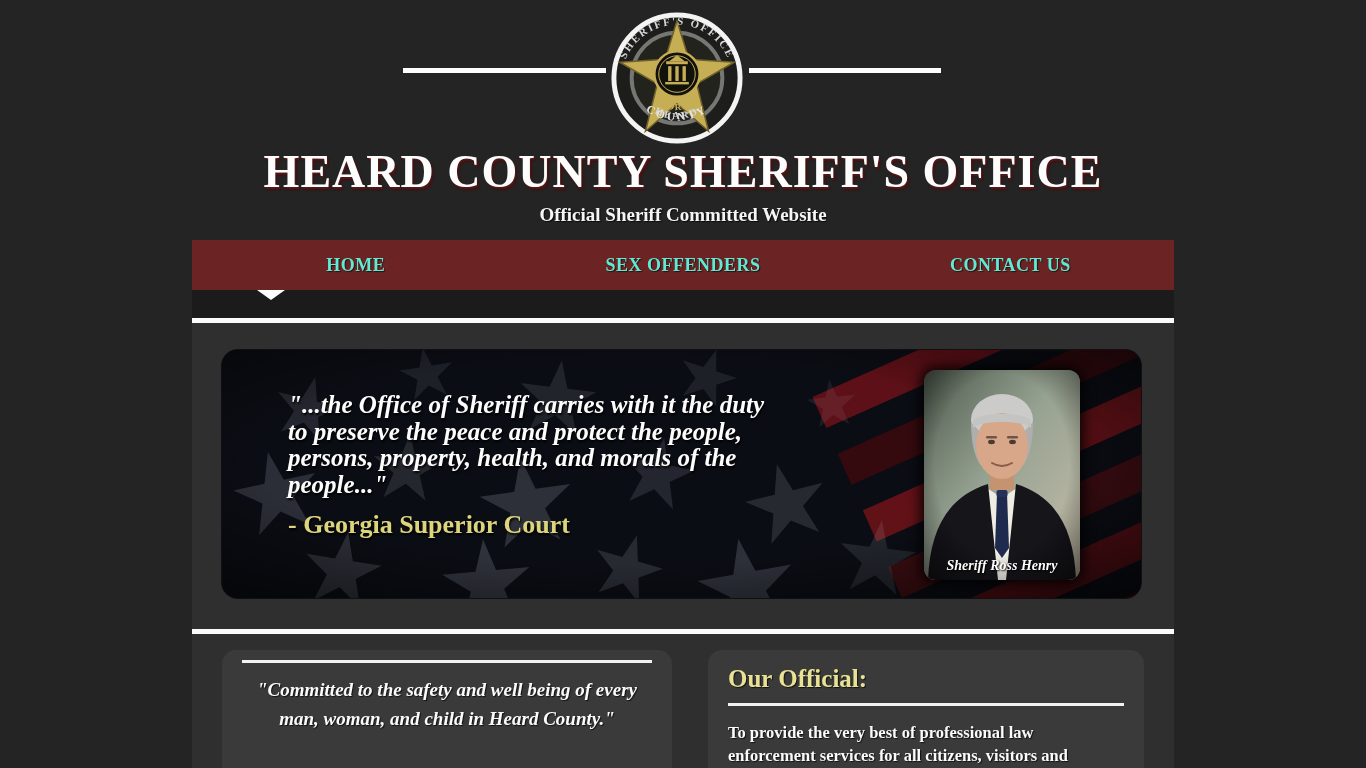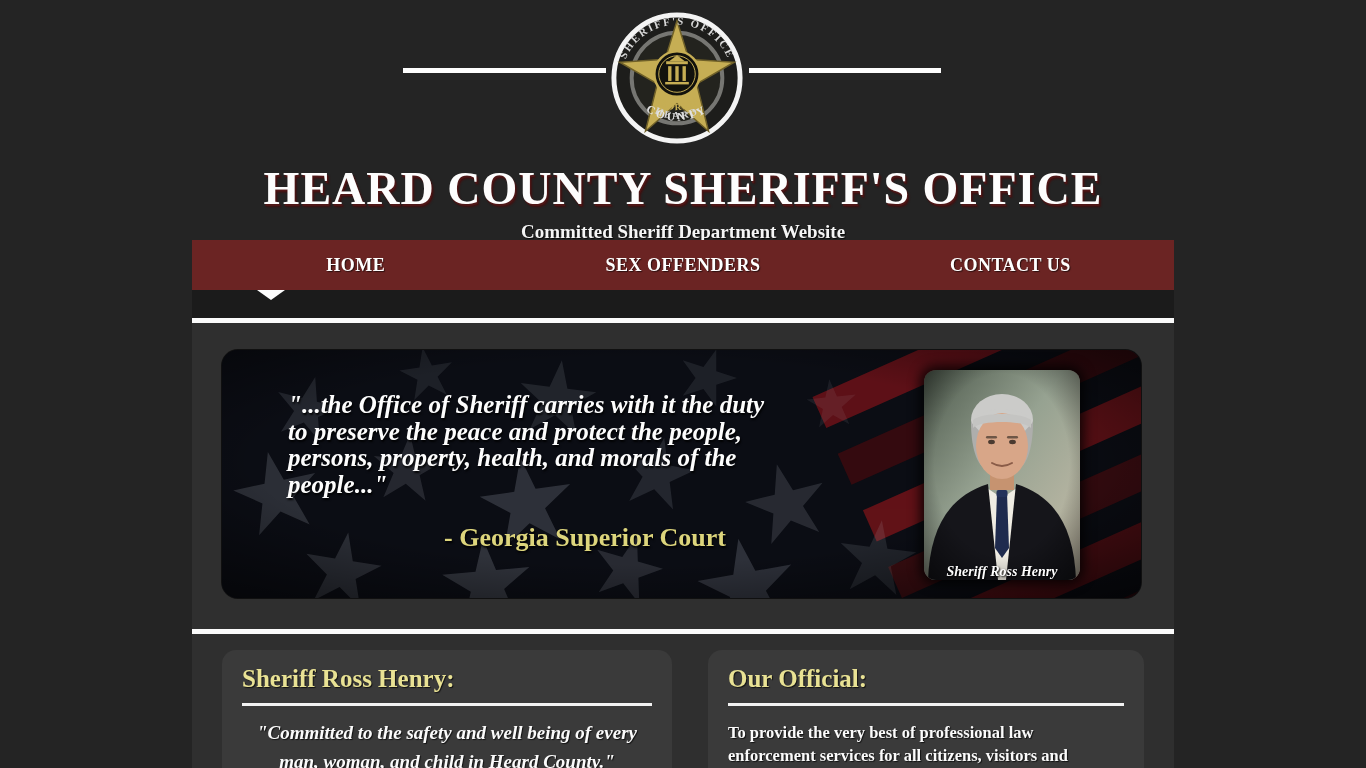--- a/index.html
+++ b/index.html
@@ -13,34 +13,34 @@
 
   
   .header { height:240px; position:relative; }
   .badge-row { position:relative; height:148px; }
   .badge-line { position:absolute; top:68px; height:5px; background:#fdfdfd; }
   .badge-line.left  { left:211px;  width:203px; }
   .badge-line.right { left:557px;  width:192px; }
   .badge { position:absolute; left:416px; top:9px; width:138px; height:138px; }
   .site-title {
     text-align:center; font-size:46px; letter-spacing:1px; line-height:1;
-    color:#fdfdfd; margin-top:18px;
+    color:#fdfdfd; margin-top:1px;
     text-shadow:1px 2px 0 #4f1717, 2px 3px 2px rgba(70,12,12,.85);
   }
   .site-subtitle {
     text-align:center; font-size:19px; font-weight:bold; color:#f5f5f5; margin-top:9px;
     text-shadow:1px 1px 1px rgba(0,0,0,.8);
   }
 
   
   .nav-wrap { position:relative; }
   .navbar { height:50px; background:#6b2423; display:flex; }
   .nav-item {
     flex:1; display:flex; align-items:center; justify-content:center;
-    font-size:18px; font-weight:bold; letter-spacing:.5px; color:#ffffff;
+    font-size:18px; font-weight:bold; letter-spacing:.5px; color:#5eead4;
     cursor:pointer; text-shadow:1px 1px 1px rgba(0,0,0,.6);
   }
   .nav-caret {
     position:absolute; top:50px; left:65px; width:0; height:0;
     border-left:14px solid transparent; border-right:14px solid transparent;
     border-top:10px solid #fdfdfd;
   }
   .nav-strip { height:28px; background:#1b1b1b; }
   .rule { height:5px; background:#fbfbfb; }
 
@@ -51,30 +51,30 @@
     border-radius:16px; overflow:hidden; background:#0a0c12;
     box-shadow:0 0 0 1px #101010;
   }
   .hero svg.flag { position:absolute; inset:0; }
   .hero-quote { position:absolute; left:66px; top:42px; width:600px; }
   .hero-quote .qline {
     font-size:25px; font-weight:bold; font-style:italic; color:#fdfdfd;
     line-height:26.5px; text-shadow:1px 2px 2px rgba(0,0,0,.95);
   }
   .hero-attribution {
-    margin-top:25px; text-align:center; padding-right:6px;
+    margin-top:12px; text-align:left; padding-right:6px;
     font-size:26px; font-weight:bold; color:#ddd57c;
     text-shadow:1px 2px 2px rgba(0,0,0,.95);
   }
   .hero-photo {
     position:absolute; right:61px; top:20px; width:156px; height:210px;
     border-radius:12px; overflow:hidden; box-shadow:0 0 12px 4px rgba(0,0,0,.8);
   }
   .photo-caption {
-    position:absolute; left:0; right:0; bottom:0; text-align:center;
+    position:absolute; left:0; right:0; bottom:6px; text-align:center;
     font-size:14px; font-weight:bold; font-style:italic; color:#fdfdfd;
     text-shadow:1px 1px 2px #000;
   }
 
   .rule2 { margin-top:31px; }
 
   
   .cards { display:flex; justify-content:space-between; padding:16px 30px 0; }
   .card { background:#3a3a3a; border-radius:14px; height:210px; }
   .card.sheriff { width:450px; }
@@ -131,21 +131,21 @@
         </text>
         <text font-family="Liberation Serif, serif" font-size="10.5" font-weight="bold" letter-spacing="2" fill="#d6d6d6" text-anchor="middle">
           <textPath href="#arcHeard" startOffset="50%">HEARD</textPath>
         </text>
         <text font-family="Liberation Serif, serif" font-size="11.5" font-weight="bold" letter-spacing="3" fill="#e3e3e3" text-anchor="middle">
           <textPath href="#arcCounty" startOffset="50%">COUNTY</textPath>
         </text>
       </svg>
     </div>
     <h1 class="site-title">HEARD COUNTY SHERIFF'S OFFICE</h1>
-    <div class="site-subtitle">Committed Sheriff Department Website</div>
+    <div class="site-subtitle">Official Sheriff Committed Website</div>
   </div>
 
   <div class="nav-wrap">
     <nav class="navbar">
       <div class="nav-item">HOME</div>
       <div class="nav-item">SEX OFFENDERS</div>
       <div class="nav-item">CONTACT US</div>
     </nav>
     <div class="nav-caret"></div>
     <div class="nav-strip"></div>
@@ -243,21 +243,20 @@
           <rect width="156" height="210" fill="url(#pvg)"></rect>
         </svg>
         <div class="photo-caption">Sheriff Ross Henry</div>
       </div>
     </div>
 
     <div class="rule rule2"></div>
 
     <div class="cards">
       <div class="card sheriff">
-        <div class="card-heading">Sheriff Ross Henry:</div>
         <div class="card-rule"></div>
         <div class="card-text-italic">"Committed to the safety and well being of every man, woman, and child in Heard County."</div>
       </div>
       <div class="card mission">
         <div class="card-heading">Our Official:</div>
         <div class="card-rule"></div>
         <div class="card-text-plain">To provide the very best of professional law enforcement services for all citizens, visitors and businesses in Heard County...</div>
       </div>
     </div>
 

